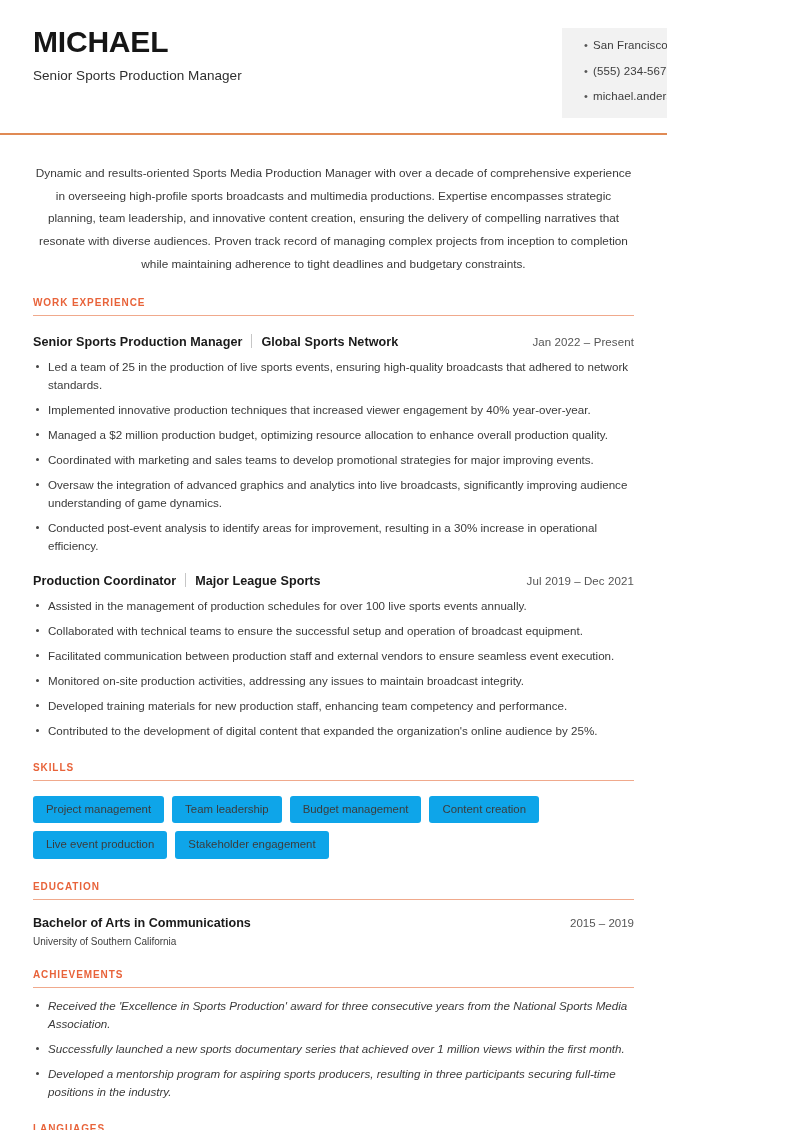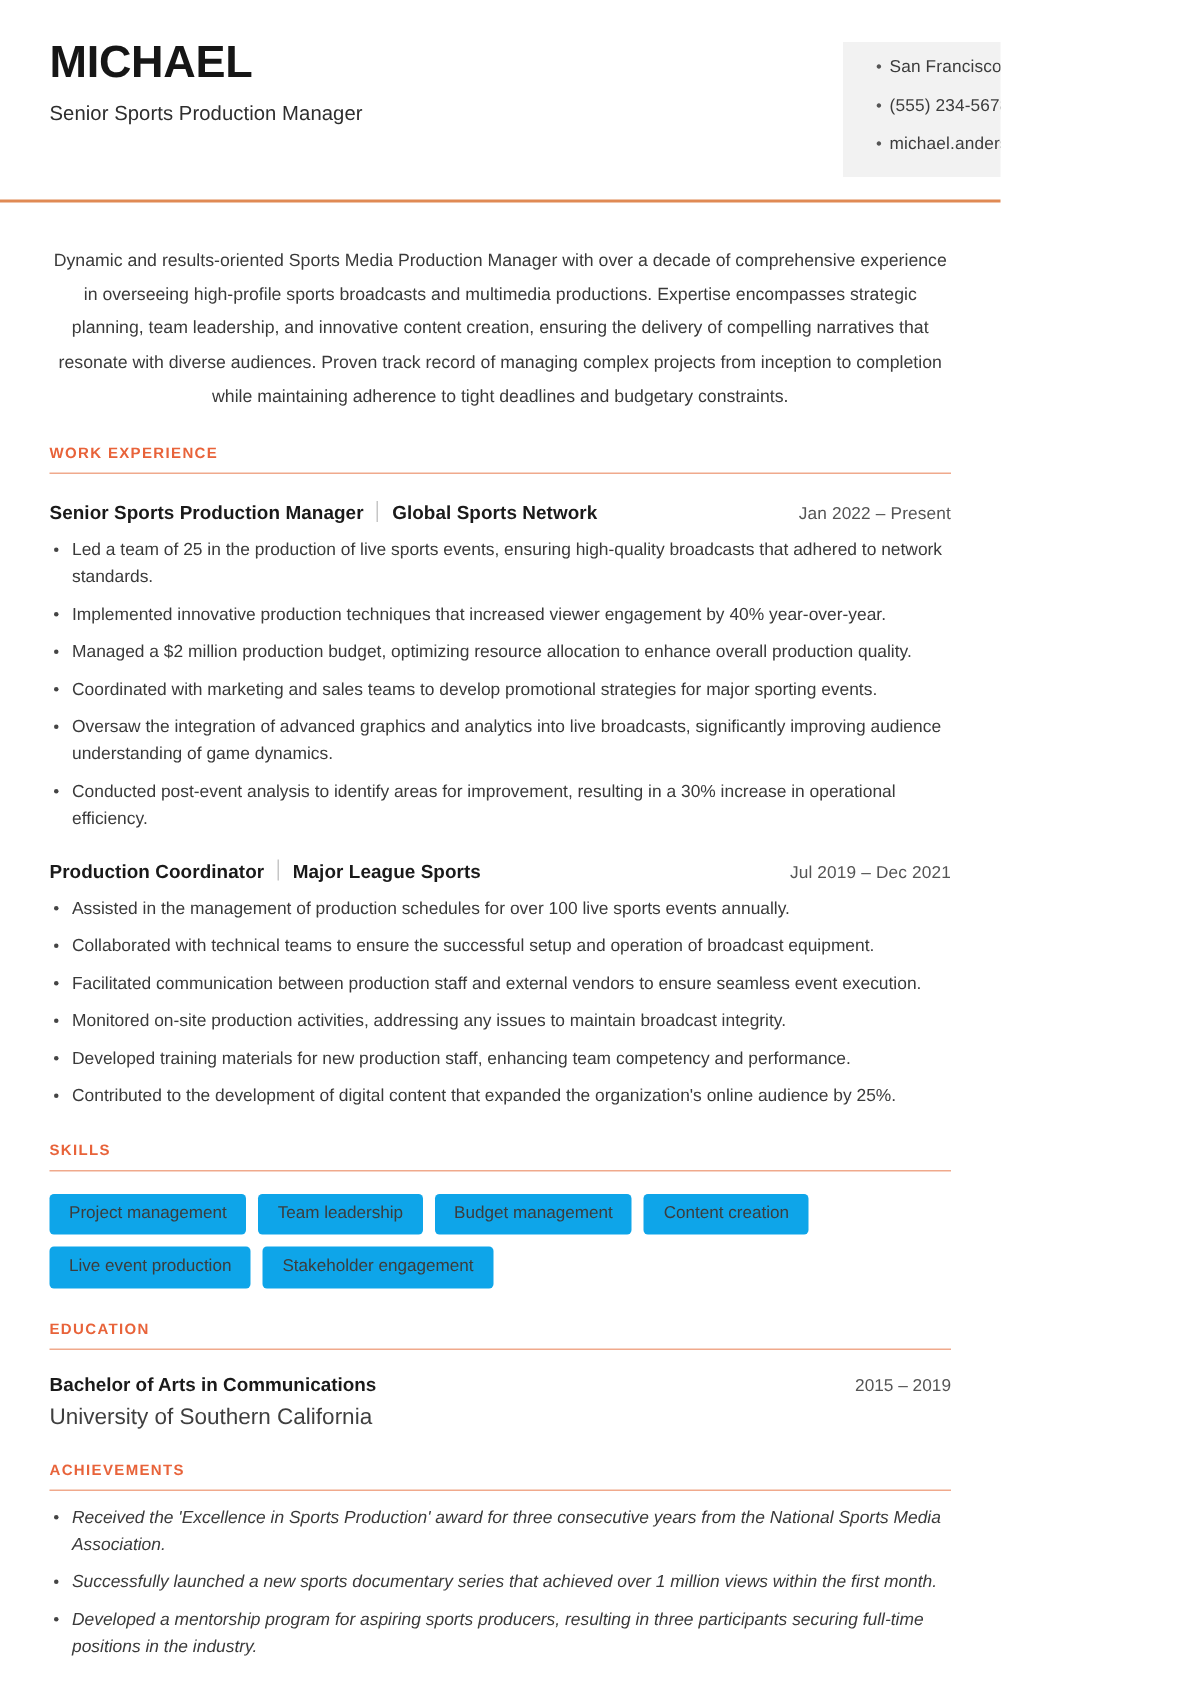--- a/index.html
+++ b/index.html
@@ -218,21 +218,21 @@
   }
 
   .edu-date {
     font-size: 11.5px;
     color: #555555;
     white-space: nowrap;
   }
 
   .edu-school {
     margin-top: 6px;
-    font-size: 15px;
+    font-size: 10px;
     color: #3f3f3f;
   }
 
   .achievements-list { margin-top: 15px; font-style: italic; }
 </style>
 </head>
 <body>
 
 <div class="page">
 
@@ -275,21 +275,21 @@
             <span>Senior Sports Production Manager</span>
             <span class="sep"></span>
             <span>Global Sports Network</span>
           </div>
           <div class="entry-date">Jan 2022 – Present</div>
         </div>
         <ul class="bullets">
           <li>Led a team of 25 in the production of live sports events, ensuring high-quality broadcasts that adhered to network standards.</li>
           <li>Implemented innovative production techniques that increased viewer engagement by 40% year-over-year.</li>
           <li>Managed a $2 million production budget, optimizing resource allocation to enhance overall production quality.</li>
-          <li>Coordinated with marketing and sales teams to develop promotional strategies for major sporting events.</li>
+          <li>Coordinated with marketing and sales teams to develop promotional strategies for major improving events.</li>
           <li>Oversaw the integration of advanced graphics and analytics into live broadcasts, significantly improving audience understanding of game dynamics.</li>
           <li>Conducted post-event analysis to identify areas for improvement, resulting in a 30% increase in operational efficiency.</li>
         </ul>
       </div>
 
       <div class="entry">
         <div class="entry-head">
           <div class="entry-title">
             <span>Production Coordinator</span>
             <span class="sep"></span>

